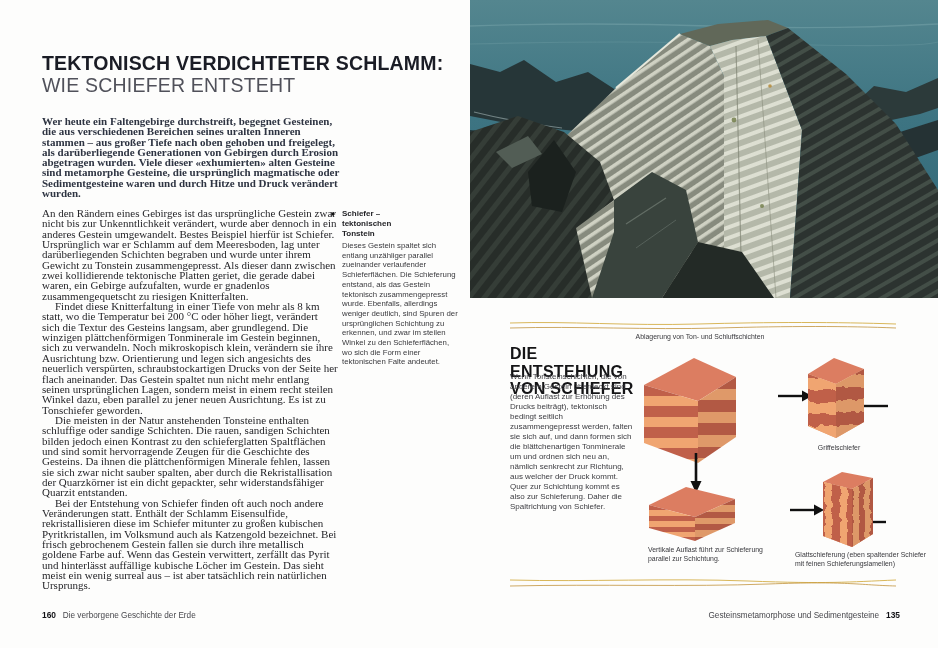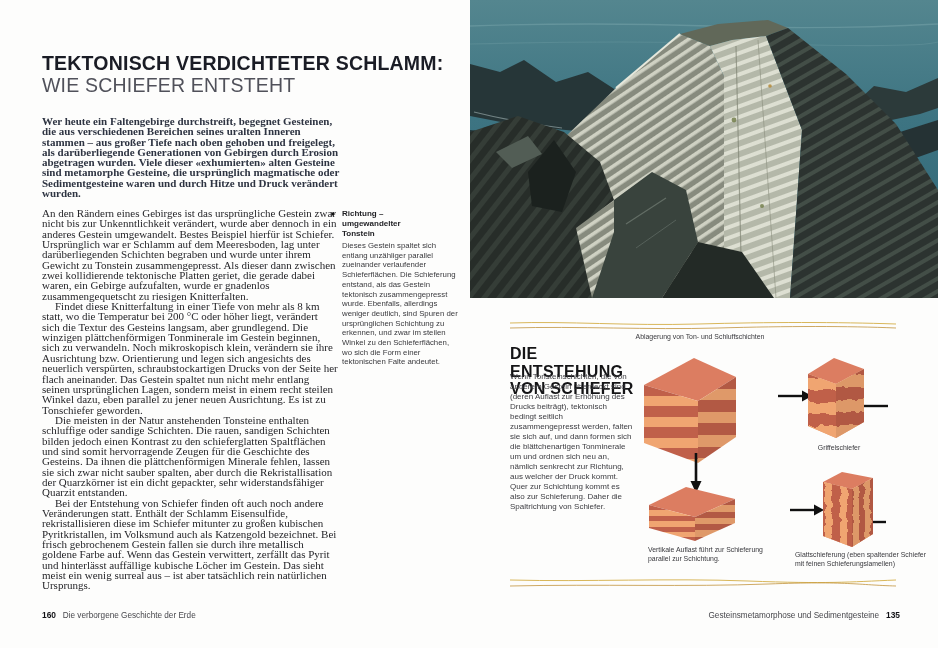--- a/index.html
+++ b/index.html
@@ -61,21 +61,21 @@
 <div class="abs intro serif">Wer heute ein Faltengebirge durchstreift, begegnet Gesteinen, die aus verschiedenen Bereichen seines uralten Inneren stammen – aus großer Tiefe nach oben gehoben und freigelegt, als darüberliegende Generationen von Gebirgen durch Erosion abgetragen wurden. Viele dieser «exhumierten» alten Gesteine sind metamorphe Gesteine, die ursprünglich magmatische oder Sedimentgesteine waren und durch Hitze und Druck verändert wurden.</div>
 
 <div class="abs bodycol serif">
   <p>An den Rändern eines Gebirges ist das ursprüngliche Gestein zwar nicht bis zur Unkenntlichkeit verändert, wurde aber dennoch in ein anderes Gestein umgewandelt. Bestes Beispiel hierfür ist Schiefer. Ursprünglich war er Schlamm auf dem Meeresboden, lag unter darüberliegenden Schichten begraben und wurde unter ihrem Gewicht zu Tonstein zusammengepresst. Als dieser dann zwischen zwei kollidierende tektonische Platten geriet, die gerade dabei waren, ein Gebirge aufzufalten, wurde er gnadenlos zusammengequetscht zu riesigen Knitterfalten.</p>
   <p class="ind">Findet diese Knitterfaltung in einer Tiefe von mehr als 8 km statt, wo die Temperatur bei 200 °C oder höher liegt, verändert sich die Textur des Gesteins langsam, aber grundlegend. Die winzigen plättchenförmigen Tonminerale im Gestein beginnen, sich zu verwandeln. Noch mikroskopisch klein, verändern sie ihre Ausrichtung bzw. Orientierung und legen sich angesichts des neuerlich verspürten, schraubstockartigen Drucks von der Seite her flach aneinander. Das Gestein spaltet nun nicht mehr entlang seinen ursprünglichen Lagen, sondern meist in einem recht steilen Winkel dazu, eben parallel zu jener neuen Ausrichtung. Es ist zu Tonschiefer geworden.</p>
   <p class="ind">Die meisten in der Natur anstehenden Tonsteine enthalten schluffige oder sandige Schichten. Die rauen, sandigen Schichten bilden jedoch einen Kontrast zu den schieferglatten Spaltflächen und sind somit hervorragende Zeugen für die Geschichte des Gesteins. Da ihnen die plättchenförmigen Minerale fehlen, lassen sie sich zwar nicht sauber spalten, aber durch die Rekristallisation der Quarzkörner ist ein dicht gepackter, sehr widerstandsfähiger Quarzit entstanden.</p>
   <p class="ind">Bei der Entstehung von Schiefer finden oft auch noch andere Veränderungen statt. Enthält der Schlamm Eisensulfide, rekristallisieren diese im Schiefer mitunter zu großen kubischen Pyritkristallen, im Volksmund auch als Katzengold bezeichnet. Bei frisch gebrochenem Gestein fallen sie durch ihre metallisch goldene Farbe auf. Wenn das Gestein verwittert, zerfällt das Pyrit und hinterlässt auffällige kubische Löcher im Gestein. Das sieht meist ein wenig surreal aus – ist aber tatsächlich rein natürlichen Ursprungs.</p>
 </div>
 
 <div class="abs note-marker">►</div>
-<div class="abs note-title">Richtung – umgewandelter Tonstein</div>
+<div class="abs note-title">Schiefer – tektonischen Tonstein</div>
 <div class="abs note-body">Dieses Gestein spaltet sich entlang unzähliger parallel zueinander verlaufender Schieferflächen. Die Schieferung entstand, als das Gestein tektonisch zusammengepresst wurde. Ebenfalls, allerdings weniger deutlich, sind Spuren der ursprünglichen Schichtung zu erkennen, und zwar im steilen Winkel zu den Schieferflächen, wo sich die Form einer tektonischen Falte andeutet.</div>
 
 <div class="abs footer footer-left">
   <b class="pgnum">160</b>&nbsp;&nbsp;
   <span>Die verborgene Geschichte der Erde</span>
 </div>
 
 <svg class="abs photo" viewBox="0 0 468 298" preserveAspectRatio="none">
   <defs>
     <linearGradient id="sea" x1="0" y1="0" x2="0" y2="1">

